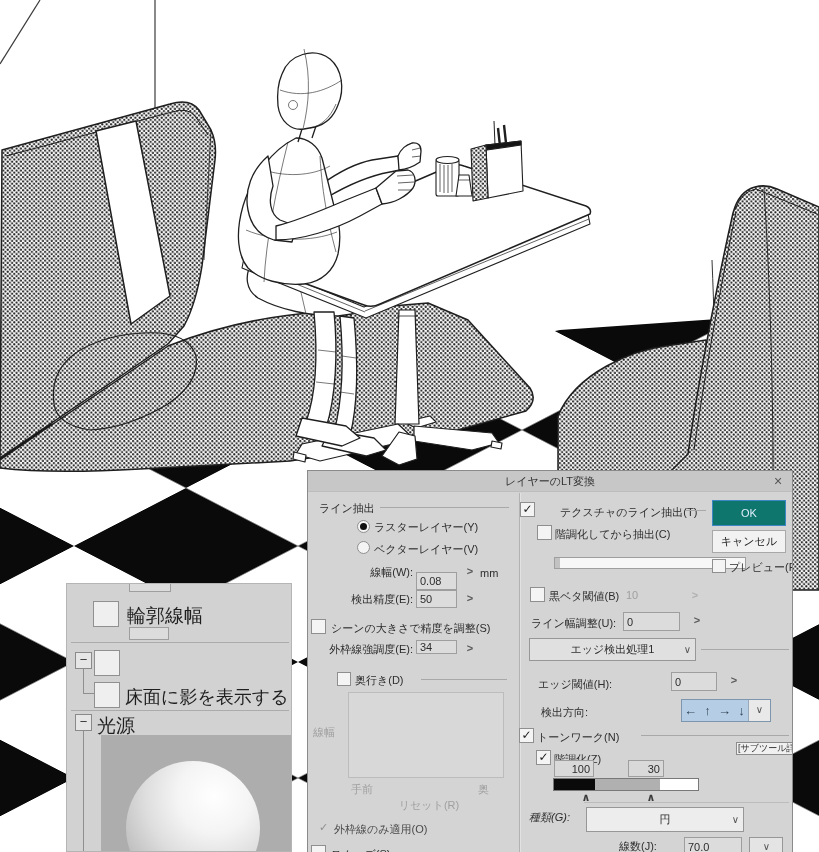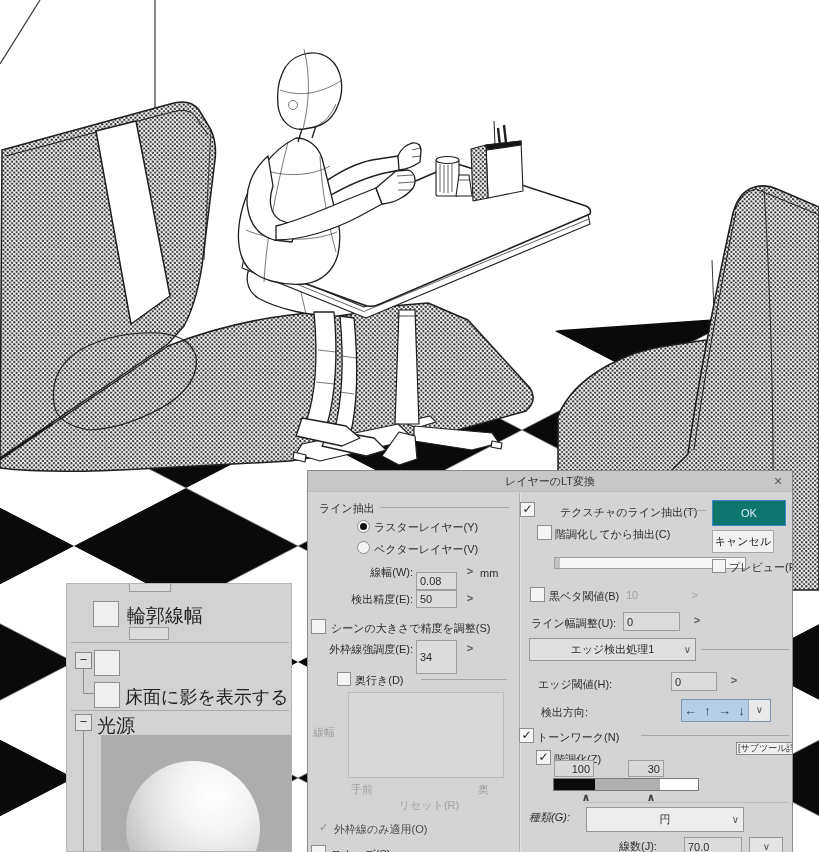--- a/index.html
+++ b/index.html
@@ -222,21 +222,21 @@
     <div class="abs lbl" style="left:172px;top:96px;">mm</div>
 
     <div class="abs lbl rlabel" style="left:0;top:121px;width:105px;">検出精度(E):</div>
     <input class="field" readonly="" style="left: 108px; top: 119px; width: 41px; height: 18px;" value="50">
     <div class="abs spin" style="left:156px;top:121px;">&gt;</div>
 
     <div class="abs cb unchecked" style="left:3px;top:148px;width:15px;height:15px;"></div>
     <div class="abs lbl" style="left:23px;top:150px;">シーンの大きさで精度を調整(S)</div>
 
     <div class="abs lbl rlabel" style="left:0;top:171px;width:105px;">外枠線強調度(E):</div>
-    <input class="field" readonly="" style="left: 108px; top: 169px; width: 41px; height: 34px;" value="34">
+    <input class="field" readonly="" style="left: 108px; top: 169px; width: 41px; height: 14px;" value="34">
     <div class="abs spin" style="left:156px;top:171px;">&gt;</div>
 
     <div class="abs cb unchecked" style="left:29px;top:201px;width:14px;height:14px;"></div>
     <div class="abs lbl" style="left:47px;top:202px;">奥行き(D)</div>
     <div class="abs rule" style="left:113px;top:208px;width:86px;"></div>
 
     <div class="abs groupbox" style="left:40px;top:221px;width:156px;height:86px;"></div>
     <div class="abs lbl gray" style="left:5px;top:254px;">線幅</div>
     <div class="abs lbl gray" style="left:43px;top:311px;">手前</div>
     <div class="abs lbl gray" style="left:170px;top:311px;">奥</div>
@@ -252,21 +252,21 @@
         <span class="check">✓</span>
       </div>
     <div class="abs lbl" style="left:231px;top:34px;margin-left:21px;">テクスチャのライン抽出(T)</div>
     <div class="abs rule" style="left:378px;top:39px;width:20px;"></div>
 
     <div class="abs btn btn-ok" style="left:404px;top:29px;width:74px;height:26px;">OK</div>
 
     <div class="abs cb unchecked" style="left:229px;top:54px;width:15px;height:15px;"></div>
     <div class="abs lbl" style="left:247px;top:56px;">階調化してから抽出(C)</div>
 
-    <div class="abs btn btn-cancel" style="left:404px;top:59px;width:62px;height:23px;">キャンセル</div>
+    <div class="abs btn btn-cancel" style="left:404px;top:59px;width:74px;height:23px;">キャンセル</div>
 
     <div class="abs" style="left:246px;top:86px;width:192px;height:12px;background:#f7f7f7;border:1px solid #9e9e9e;box-sizing:border-box;">
       <div style="width:5px;height:100%;background:#c2c2c2;"></div>
     </div>
 
     <div class="abs cb unchecked" style="left:404px;top:88px;width:14px;height:14px;"></div>
     <div class="abs lbl" style="left:421px;top:89px;">プレビュー(P)</div>
 
     <div class="abs cb unchecked" style="left:222px;top:116px;width:15px;height:15px;"></div>
     <div class="abs lbl" style="left:241px;top:118px;">黒ベタ閾値(B)</div>

